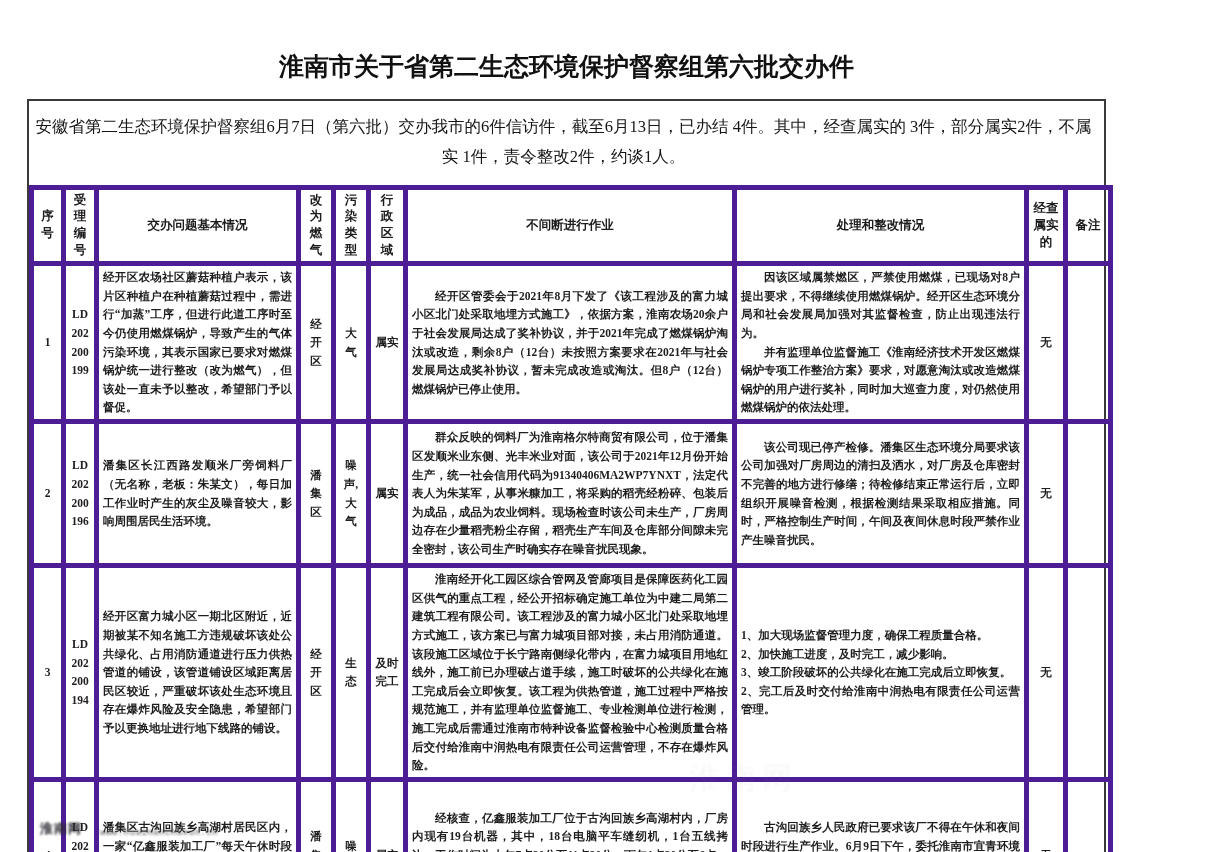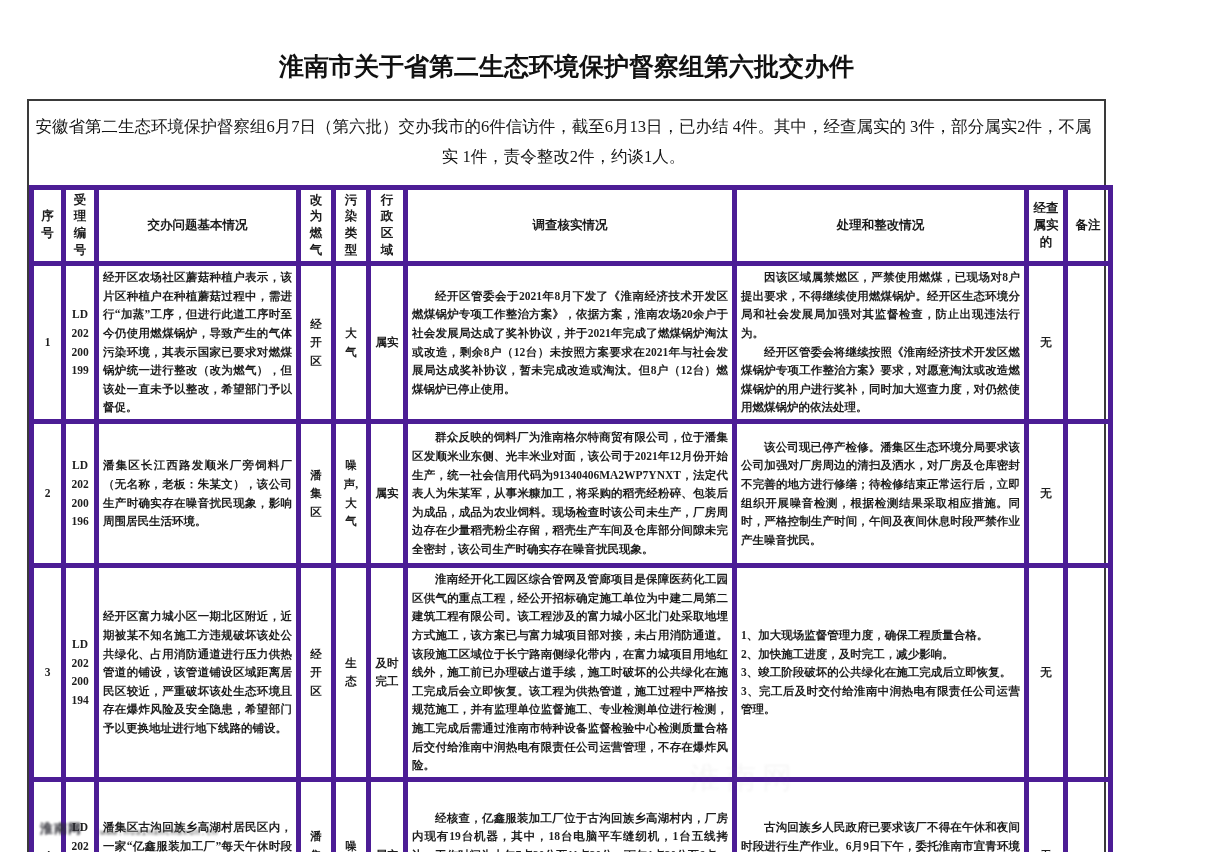--- a/index.html
+++ b/index.html
@@ -102,48 +102,48 @@
           <col style="width: 45px;">
         </colgroup>
       <thead>
         <tr id="header-row">
             <th>序号</th>
             <th>受理编号</th>
             <th>交办问题基本情况</th>
             <th>改为燃气</th>
             <th>污染类型</th>
             <th>行政区域</th>
-            <th>调查核实情况</th>
+            <th>不间断进行作业</th>
             <th>处理和整改情况</th>
             <th>经查属实的</th>
             <th>备注</th>
           </tr>
       </thead>
       <tbody id="cases-body">
           <tr>
             <td class="c-center">1</td>
             <td class="c-center c-break">LD202200199</td>
             <td class="c-justify">经开区农场社区蘑菇种植户表示，该片区种植户在种植蘑菇过程中，需进行“加蒸”工序，但进行此道工序时至今仍使用燃煤锅炉，导致产生的气体污染环境，其表示国家已要求对燃煤锅炉统一进行整改（改为燃气），但该处一直未予以整改，希望部门予以督促。</td>
             <td class="c-center">经开区</td>
             <td class="c-center">大气</td>
             <td class="c-center">属实</td>
             <td class="c-paras">
-              <p class="para indent">经开区管委会于2021年8月下发了《淮南经济技术开发区燃煤锅炉专项工作整治方案》，依据方案，淮南农场20余户于社会发展局达成了奖补协议，并于2021年完成了燃煤锅炉淘汰或改造，剩余8户（12台）未按照方案要求在2021年与社会发展局达成奖补协议，暂未完成改造或淘汰。但8户（12台）燃煤锅炉已停止使用。</p>
+              <p class="para indent">经开区管委会于2021年8月下发了《该工程涉及的富力城小区北门处采取地埋方式施工》，依据方案，淮南农场20余户于社会发展局达成了奖补协议，并于2021年完成了燃煤锅炉淘汰或改造，剩余8户（12台）未按照方案要求在2021年与社会发展局达成奖补协议，暂未完成改造或淘汰。但8户（12台）燃煤锅炉已停止使用。</p>
             </td>
             <td class="c-paras">
               <p class="para indent">因该区域属禁燃区，严禁使用燃煤，已现场对8户提出要求，不得继续使用燃煤锅炉。经开区生态环境分局和社会发展局加强对其监督检查，防止出现违法行为。</p>
-              <p class="para indent">经开区管委会将继续按照《淮南经济技术开发区燃煤锅炉专项工作整治方案》要求，对愿意淘汰或改造燃煤锅炉的用户进行奖补，同时加大巡查力度，对仍然使用燃煤锅炉的依法处理。</p>
+              <p class="para indent">并有监理单位监督施工《淮南经济技术开发区燃煤锅炉专项工作整治方案》要求，对愿意淘汰或改造燃煤锅炉的用户进行奖补，同时加大巡查力度，对仍然使用燃煤锅炉的依法处理。</p>
             </td>
             <td class="c-center">无</td>
             <td class="c-center"></td>
           </tr>
           <tr>
             <td class="c-center">2</td>
             <td class="c-center c-break">LD202200196</td>
-            <td class="c-justify">潘集区长江西路发顺米厂旁饲料厂（无名称，老板：朱某文），该公司生产时确实存在噪音扰民现象，影响周围居民生活环境。</td>
+            <td class="c-justify">潘集区长江西路发顺米厂旁饲料厂（无名称，老板：朱某文），每日加工作业时产生的灰尘及噪音较大，影响周围居民生活环境。</td>
             <td class="c-center">潘集区</td>
             <td class="c-center">噪声,大气</td>
             <td class="c-center">属实</td>
             <td class="c-paras">
               <p class="para indent">群众反映的饲料厂为淮南格尔特商贸有限公司，位于潘集区发顺米业东侧、光丰米业对面，该公司于2021年12月份开始生产，统一社会信用代码为91340406MA2WP7YNXT，法定代表人为朱某军，从事米糠加工，将采购的稻壳经粉碎、包装后为成品，成品为农业饲料。现场检查时该公司未生产，厂房周边存在少量稻壳粉尘存留，稻壳生产车间及仓库部分间隙未完全密封，该公司生产时确实存在噪音扰民现象。</p>
             </td>
             <td class="c-paras">
               <p class="para indent">该公司现已停产检修。潘集区生态环境分局要求该公司加强对厂房周边的清扫及洒水，对厂房及仓库密封不完善的地方进行修缮；待检修结束正常运行后，立即组织开展噪音检测，根据检测结果采取相应措施。同时，严格控制生产时间，午间及夜间休息时段严禁作业产生噪音扰民。</p>
             </td>
             <td class="c-center">无</td>
@@ -156,21 +156,21 @@
             <td class="c-center">经开区</td>
             <td class="c-center">生态</td>
             <td class="c-center">及时完工</td>
             <td class="c-paras">
               <p class="para indent">淮南经开化工园区综合管网及管廊项目是保障医药化工园区供气的重点工程，经公开招标确定施工单位为中建二局第二建筑工程有限公司。该工程涉及的富力城小区北门处采取地埋方式施工，该方案已与富力城项目部对接，未占用消防通道。该段施工区域位于长宁路南侧绿化带内，在富力城项目用地红线外，施工前已办理破占道手续，施工时破坏的公共绿化在施工完成后会立即恢复。该工程为供热管道，施工过程中严格按规范施工，并有监理单位监督施工、专业检测单位进行检测，施工完成后需通过淮南市特种设备监督检验中心检测质量合格后交付给淮南中润热电有限责任公司运营管理，不存在爆炸风险。</p>
             </td>
             <td class="c-paras">
               <p class="para">1、加大现场监督管理力度，确保工程质量合格。</p>
               <p class="para">2、加快施工进度，及时完工，减少影响。</p>
               <p class="para">3、竣工阶段破坏的公共绿化在施工完成后立即恢复。</p>
-              <p class="para">3、完工后及时交付给淮南中润热电有限责任公司运营管理。</p>
+              <p class="para">2、完工后及时交付给淮南中润热电有限责任公司运营管理。</p>
             </td>
             <td class="c-center">无</td>
             <td class="c-center"></td>
           </tr>
           <tr>
             <td class="c-center">4</td>
             <td class="c-center c-break">LD202200182</td>
             <td class="c-justify">潘集区古沟回族乡高湖村居民区内，一家“亿鑫服装加工厂”每天午休时段及晚间（21时之前）不间断进行作业，噪音较大，影响附近居民休息。</td>
             <td class="c-center">潘集区</td>
             <td class="c-center">噪声</td>

